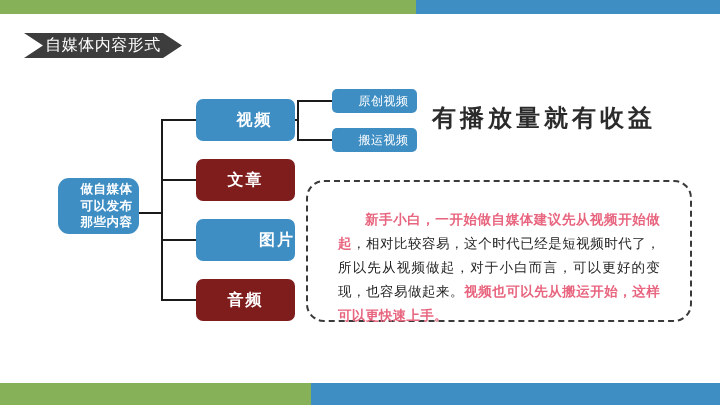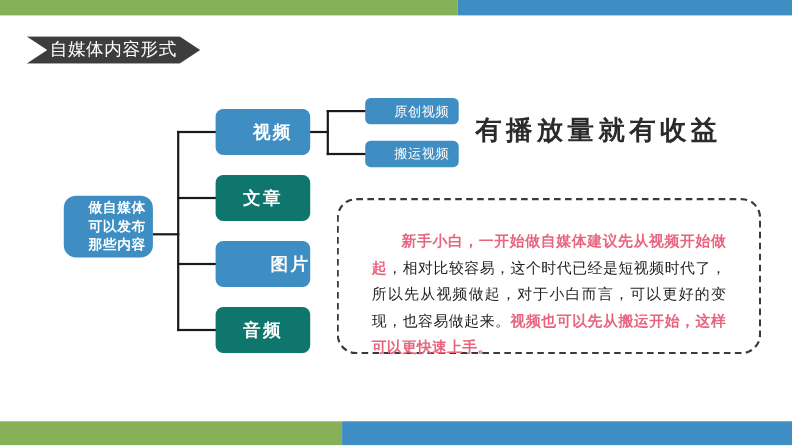--- a/index.html
+++ b/index.html
@@ -36,32 +36,32 @@
   
   .node{
     position:absolute;
     display:flex;align-items:center;justify-content:center;
     color:#ffffff;
     box-sizing:border-box;
     text-align:center;
     font-weight:bold;
   }
   .node.blue{background:#3e8ec4;padding-left:18px;}
-  .node.green{background:#0f766e;}
+  .node.green{background:#7f1d1d;}
 
   .root{
     left:58px;top:178px;width:81px;height:56px;
     border-radius:11px;
     font-size:12.5px;line-height:1.35;
     letter-spacing:.5px;
     padding:2px;
   }
 
   .branch{
-    left:196px;width:86px;height:42px;
+    left:196px;width:99px;height:42px;
     border-radius:7px;
     font-size:16px;letter-spacing:2px;
   }
   .branch-1{top:99px;}
   .branch-2{top:159px;}
   .branch-3{top:219px;justify-content:flex-end;}
   .branch-4{top:279px;}
 
   .leaf{
     left:332px;width:85px;height:24px;

